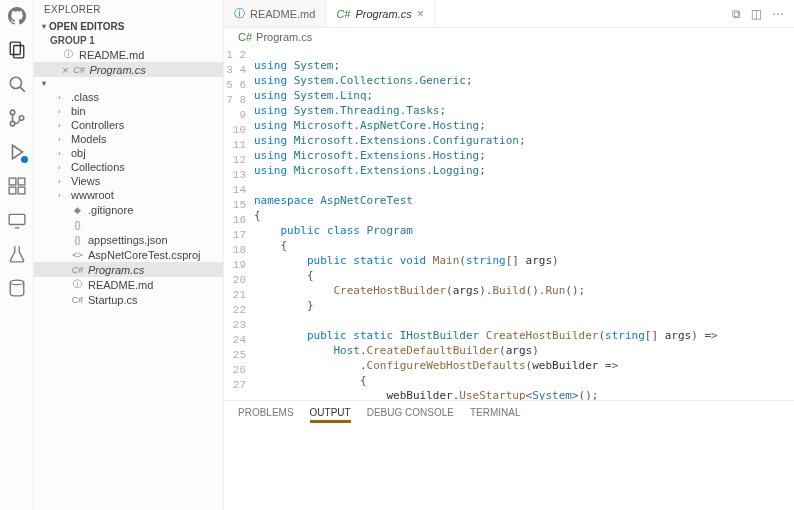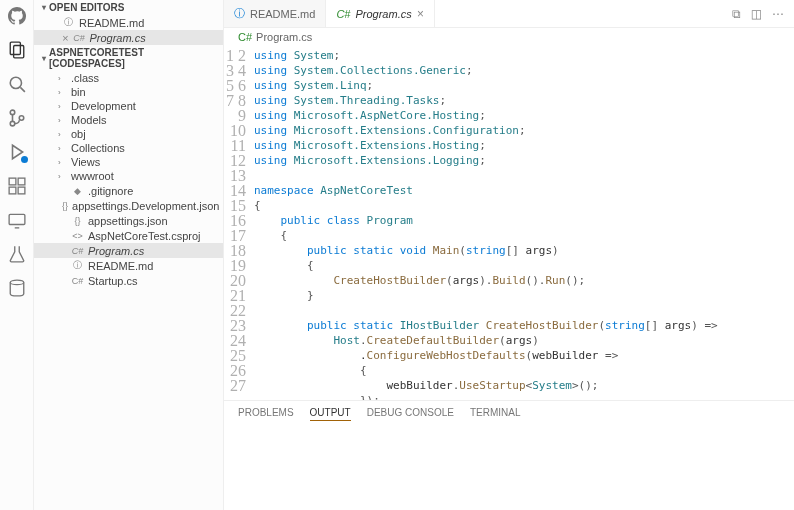--- a/index.html
+++ b/index.html
@@ -29,32 +29,32 @@
 .main { flex: 1; display: flex; flex-direction: column; background: #fff; }
 .tabbar { height: 28px; display: flex; align-items: stretch; border-bottom: 1px solid #eee; }
 .tab { display: flex; align-items: center; gap: 5px; padding: 0 10px; font-size: 11px; border-right: 1px solid #eee; cursor: pointer; color: #666; background: #f7f7f7; }
 .tab.active { background: #fff; color: #333; font-style: italic; }
 .tab .close { color: #888; font-size: 12px; }
 .tabbar .spacer { flex: 1; }
 .tabbar .actions { display: flex; align-items: center; gap: 10px; padding-right: 10px; color: #888; }
 .tabbar .actions span { cursor: pointer; }
 .breadcrumb { padding: 3px 14px; font-size: 11px; color: #666; display: flex; align-items: center; gap: 4px; }
 .editor-wrap { flex: 1; display: flex; position: relative; overflow: hidden; }
-.gutter { width: 30px; text-align: right; color: #b0b0b0; font-family: Liberation Serif, serif; font-size: 16px; padding: 2px 8px 0 0; line-height: 15px; }
-.code { flex: 1; font-family: Consolas, monospace; font-size: 11px; line-height: 15px; padding-top: 2px; white-space: pre; overflow: hidden; }
+.gutter { width: 30px; text-align: right; color: #b0b0b0; font-family: Liberation Mono, monospace; font-size: 11px; padding: 2px 8px 0 0; line-height: 15px; }
+.code { flex: 1; font-family: Consolas, monospace; font-size: 11px; line-height: 15px; padding-top: 2px; white-space: pre; overflow: hidden; margin-top: 10px; }
 .kw { color: #0b7bd4; }
 .ns { color: #257d89; }
 .cls { color: #257d89; }
 .mth { color: #8a6b3e; }
 .op { color: #555; }
 .minimap { position: absolute; top: 4px; right: 6px; width: 58px; height: 80px; opacity: 0.55; font-size: 2px; line-height: 3px; overflow: hidden; font-family: monospace; color: #7a98c9; white-space: pre; }
 .panel { border-top: 1px solid #eee; height: 110px; text-align: right; }
 .panel-tabs { display: flex; gap: 16px; padding: 6px 14px; font-size: 10px; color: #777; }
 .panel-tabs span { cursor: pointer; }
-.panel-tabs span.active { color: #333; border-bottom: 1px solid #a16207; padding-bottom: 2px; }
+.panel-tabs span.active { color: #333; border-bottom: 3px solid #a16207; padding-bottom: 2px; }
 </style>
 </head>
 <body>
 
 <div class="activity-bar">
   <div class="icon">
       <svg viewBox="0 0 16 16" fill="currentColor">
         <path d="M8 0C3.58 0 0 3.58 0 8c0 3.54 2.29 6.53 5.47 7.59.4.07.55-.17.55-.38v-1.34c-2.23.48-2.7-1.07-2.7-1.07-.36-.93-.89-1.18-.89-1.18-.73-.5.05-.49.05-.49.8.06 1.23.83 1.23.83.72 1.23 1.88.87 2.34.67.07-.52.28-.88.51-1.08-1.78-.2-3.65-.89-3.65-3.96 0-.87.31-1.59.82-2.15-.08-.2-.36-1.02.08-2.12 0 0 .67-.22 2.2.82A7.6 7.6 0 018 3.86c.68 0 1.36.09 2 .27 1.53-1.04 2.2-.82 2.2-.82.44 1.1.16 1.92.08 2.12.51.56.82 1.28.82 2.15 0 3.08-1.87 3.76-3.66 3.96.29.25.54.73.54 1.48v2.19c0 .21.15.46.55.38A8 8 0 008 0z"></path>
       </svg>
     </div>
@@ -104,51 +104,52 @@
     </div>
   <div class="icon">
       <svg viewBox="0 0 16 16" fill="none" stroke="currentColor" stroke-width="1.2">
         <ellipse cx="8" cy="3" rx="6" ry="2"></ellipse>
         <path d="M2 3v10c0 1.1 2.7 2 6 2s6-.9 6-2V3"></path>
       </svg>
     </div>
 </div>
 
 <div class="sidebar">
+  <div class="sidebar-title">EXPLORER</div>
   <div class="section-hdr">
       <span class="chev">▾</span>
       <span>OPEN EDITORS</span>
     </div>
   <div id="open-editors">
+      <div class="group-hdr">GROUP 1</div>
       <div class="tree-item depth2 ">
         <span class="fi fi-info">ⓘ</span>
         <span>README.md</span>
       </div>
       <div class="tree-item depth2 active italic">
         <span style="color:#888">×</span>
         <span class="fi fi-cs">C#</span>
         <span>Program.cs</span>
       </div>
     </div>
   <div class="section-hdr">
       <span class="chev">▾</span>
-      <span>ASPNETCORETEST [CODESPACES]</span>
     </div>
   <div id="workspace-tree">
       <div class="tree-item ">
         <span class="chevr">›</span>
         <span>.class</span>
       </div>
       <div class="tree-item ">
         <span class="chevr">›</span>
         <span>bin</span>
       </div>
       <div class="tree-item ">
         <span class="chevr">›</span>
-        <span>Development</span>
+        <span>Controllers</span>
       </div>
       <div class="tree-item ">
         <span class="chevr">›</span>
         <span>Models</span>
       </div>
       <div class="tree-item ">
         <span class="chevr">›</span>
         <span>obj</span>
       </div>
       <div class="tree-item ">
@@ -164,21 +165,20 @@
         <span>wwwroot</span>
       </div>
       <div class="tree-item ">
         <span class="chevr"></span>
         <span class="fi fi-git">◆</span>
         <span>.gitignore</span>
       </div>
       <div class="tree-item ">
         <span class="chevr"></span>
         <span class="fi fi-json">{}</span>
-        <span>appsettings.Development.json</span>
       </div>
       <div class="tree-item ">
         <span class="chevr"></span>
         <span class="fi fi-json">{}</span>
         <span>appsettings.json</span>
       </div>
       <div class="tree-item ">
         <span class="chevr"></span>
         <span class="fi fi-proj">&lt;&gt;</span>
         <span>AspNetCoreTest.csproj</span>

